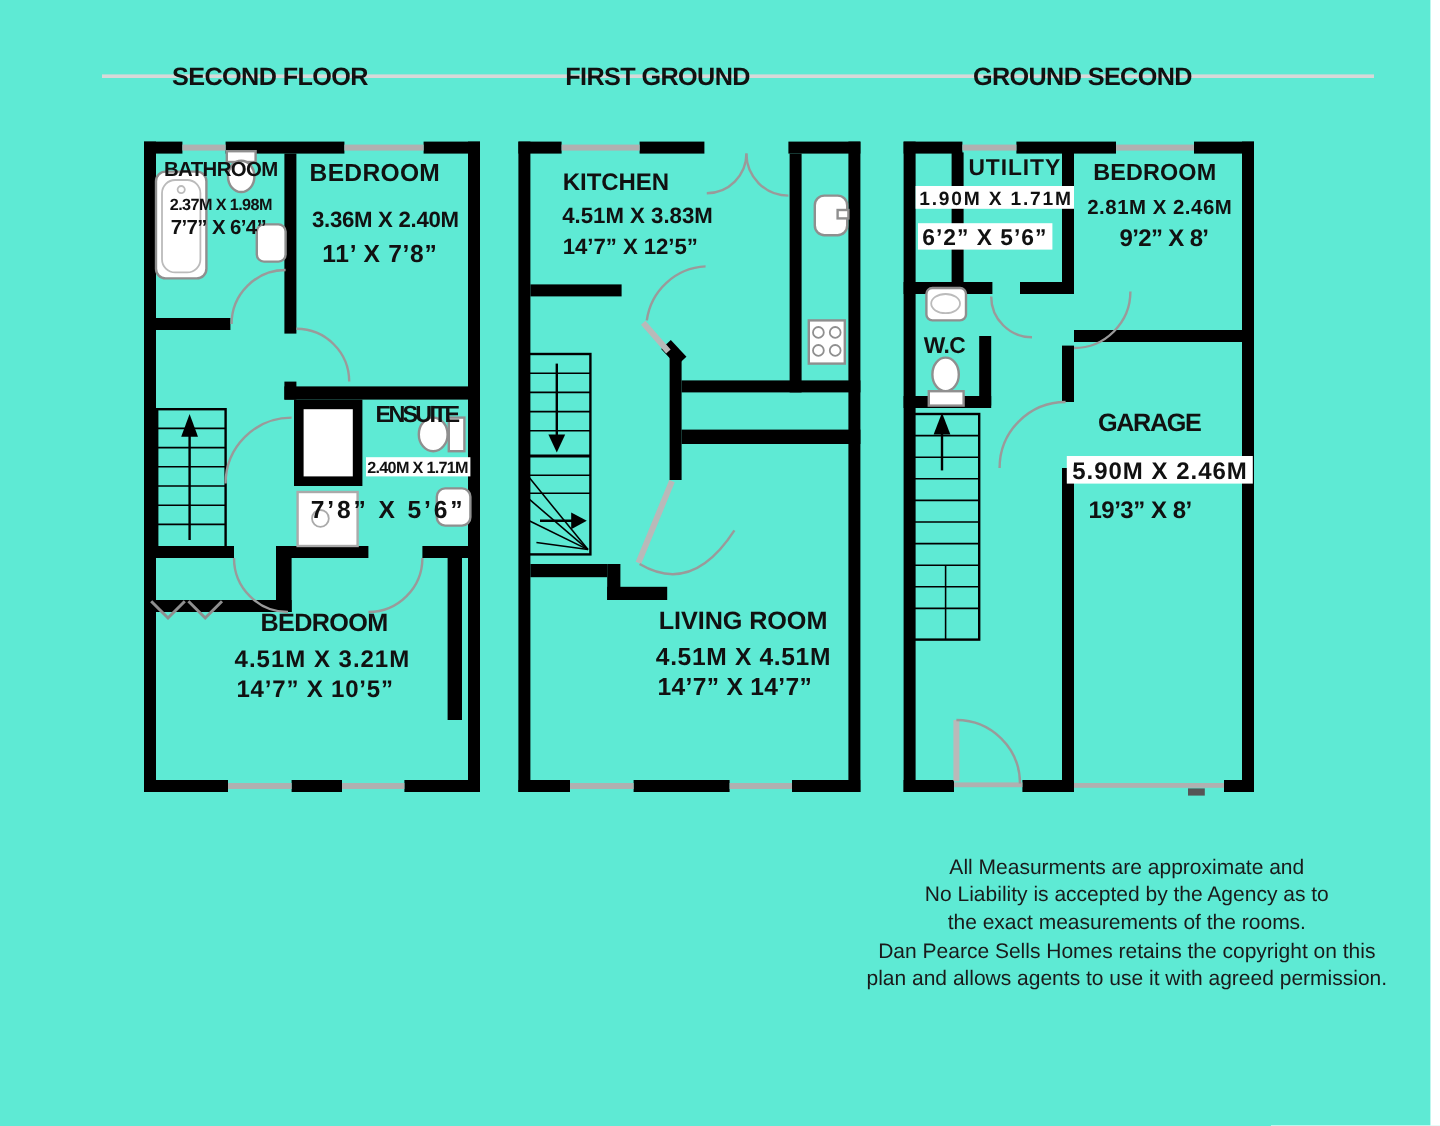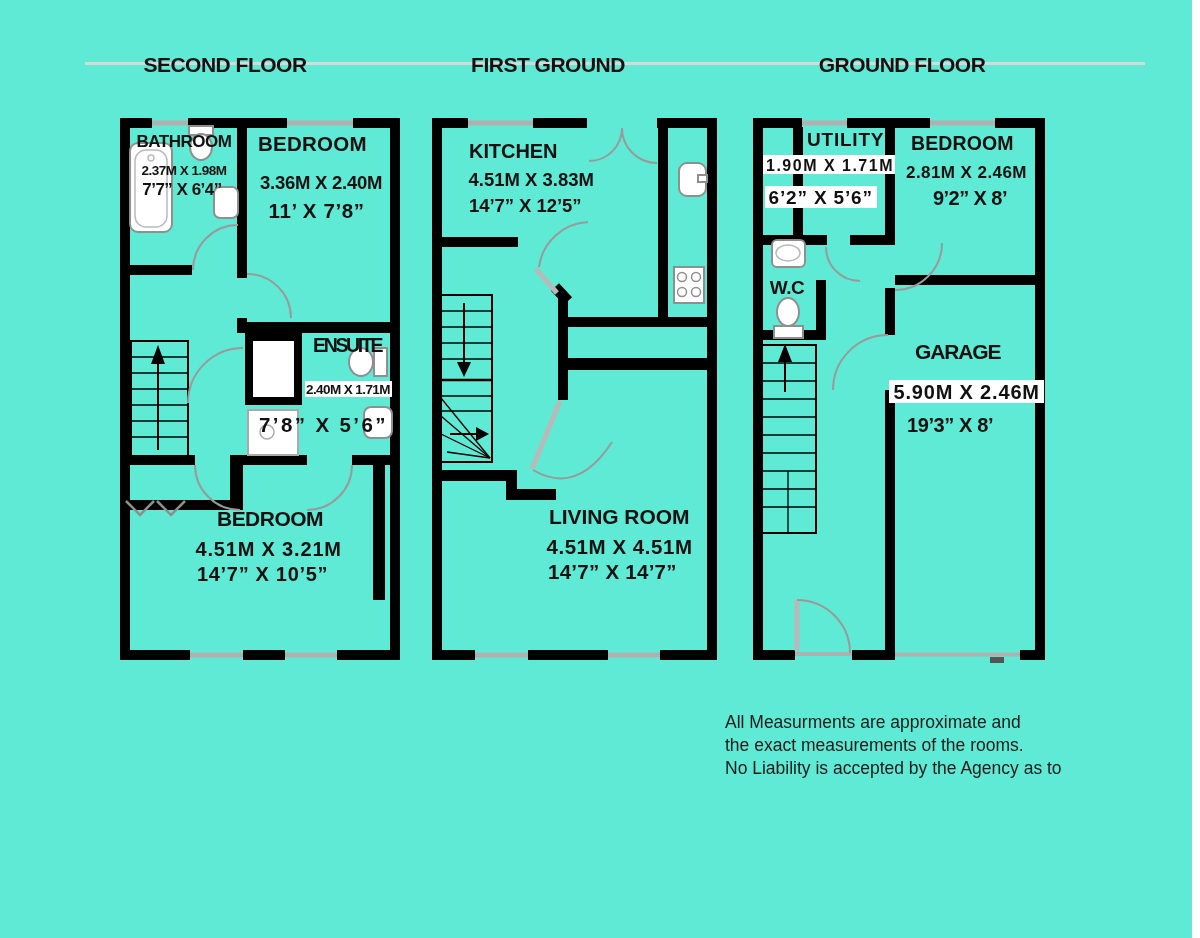--- a/index.html
+++ b/index.html
@@ -15,31 +15,31 @@
      text-anchor:middle;letter-spacing:-0.5px;}
   .wall{fill:#000;}
   .win{fill:#b0b0b0;}
   .arc{fill:none;stroke:#9a9a9a;stroke-width:2;}
   .leaf{stroke:#b9b9b9;stroke-width:5;fill:none;}
   .fix{fill:#fff;stroke:#8f8f8f;stroke-width:2;}
   .fix2{fill:none;stroke:#bbb;stroke-width:1.5;}
   .stair{fill:none;stroke:#000;stroke-width:2;}
   .tread{stroke:#000;stroke-width:1.3;}
   .ko{fill:#fff;}
-  .disclaimer{position:absolute;left:725px;top:711px;width:470px;
+  .disclaimer{position:absolute;left:704px;top:711px;width:470px;text-align:center;
      font-size:17.5px;line-height:23.2px;color:#1a1a1a;}
 </style>
 </head>
 <body>
 
 <div id="page">
   <div class="rule"></div>
   <div class="floor-title" id="t1">SECOND FLOOR</div>
   <div class="floor-title" id="t2">FIRST GROUND</div>
-  <div class="floor-title" id="t3">GROUND FLOOR</div>
+  <div class="floor-title" id="t3">GROUND SECOND</div>
 
   <svg id="f1" width="295" height="555" viewBox="115 110 295 555">
     <rect class="wall" x="120" y="118" width="32" height="10"></rect>
     <rect class="wall" x="188" y="118" width="99" height="10"></rect>
     <rect class="wall" x="353" y="118" width="47" height="10"></rect>
     <rect class="win" x="152" y="120.5" width="36" height="5"></rect>
     <rect class="win" x="287" y="120.5" width="66" height="5"></rect>
     <rect class="wall" x="120" y="118" width="10" height="542"></rect>
     <rect class="wall" x="390" y="118" width="10" height="542"></rect>
     <rect class="wall" x="120" y="650" width="70" height="10"></rect>
@@ -213,16 +213,18 @@
     <text x="970" y="205" font-size="20" textLength="74">9’2” X 8’</text>
     <text x="787" y="294" font-size="19">W.C</text>
     <text x="958" y="359" font-size="21" textLength="86">GARAGE</text>
     <rect class="ko" x="889" y="380" width="155" height="23"></rect>
     <text x="966" y="399" font-size="20" textLength="145">5.90M X 2.46M</text>
     <text x="950" y="432" font-size="20" textLength="86">19’3” X 8’</text>
   </svg>
 
   <div class="disclaimer">
     <div>All Measurments are approximate and</div>
+    <div>No Liability is accepted by the Agency as to</div>
     <div>the exact measurements of the rooms.</div>
-    <div>No Liability is accepted by the Agency as to</div>
+    <div>Dan Pearce Sells Homes retains the copyright on this</div>
+    <div>plan and allows agents to use it with agreed permission.</div>
   </div>
 </div>
 
 </body></html>

